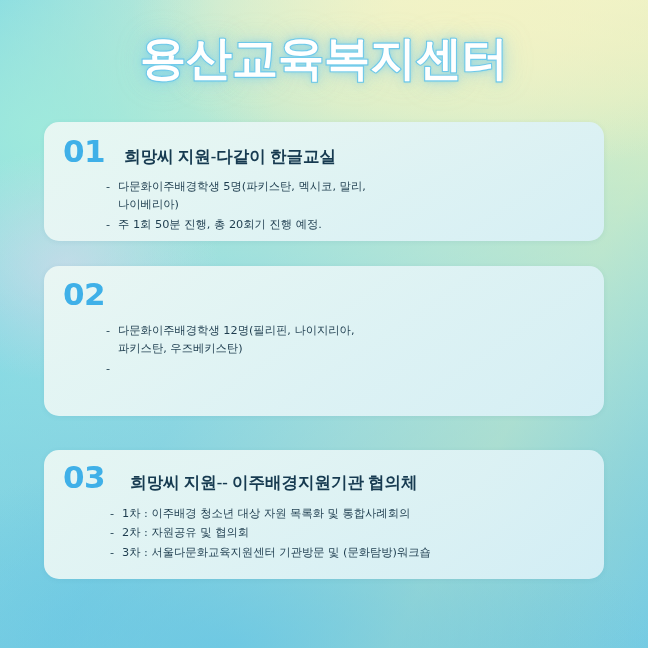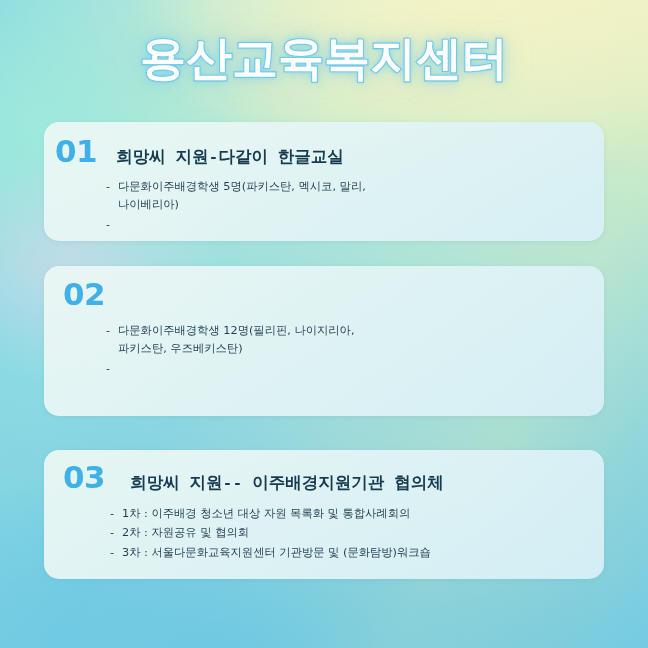--- a/index.html
+++ b/index.html
@@ -136,34 +136,34 @@
   }
   #card-1 { top: 122px; height: 119px; }
   #card-2 { top: 266px; height: 150px; }
   #card-3 { top: 450px; height: 129px; }
 
   .card-head {
     position: absolute;
     display: flex;
     align-items: baseline;
   }
-  #card-1 .card-head { left: 11px; top: 14px; }
+  #card-1 .card-head { left: 19px; top: 14px; }
   #card-2 .card-head { left: 19px; top: 13px; gap: 20px; }
   #card-3 .card-head { left: 19px; top: 12px; }
 
   .card-num {
     font-family: "DejaVu Sans", "Liberation Sans", sans-serif;
     font-size: 31px;
     font-weight: 700;
     color: #3fb0e8;
     letter-spacing: -0.5px;
     line-height: 1;
   }
   .card-title {
-    font-family: Liberation Mono, monospace;
+    font-family: Liberation Serif, serif;
     font-size: 16.5px;
     font-weight: 700;
     color: #163a50;
     line-height: 1;
     white-space: nowrap;
   }
   #card-1 .card-title { margin-left: 19px; }
   #card-2 .card-title { margin-left: 21px; }
   #card-3 .card-title { margin-left: 25px; }
 
@@ -220,20 +220,21 @@
       <span class="card-title">희망씨 지원-다같이 한글교실</span>
     </div>
     <div class="bullets">
       <div class="bullet">
         <span class="bullet-dash">-</span>
         <span class="bullet-text">다문화이주배경학생 5명(파키스탄, 멕시코, 말리,
 나이베리아)</span>
       </div>
       <div class="bullet">
         <span class="bullet-dash">-</span>
+        <span class="bullet-text">주 1회 50분 진행, 총 20회기 진행 예정.</span>
       </div>
     </div>
 
   </div>
 
   <div class="card" id="card-2">
     <div class="card-head">
       <span class="card-num">02</span>
     </div>
     <div class="bullets">

